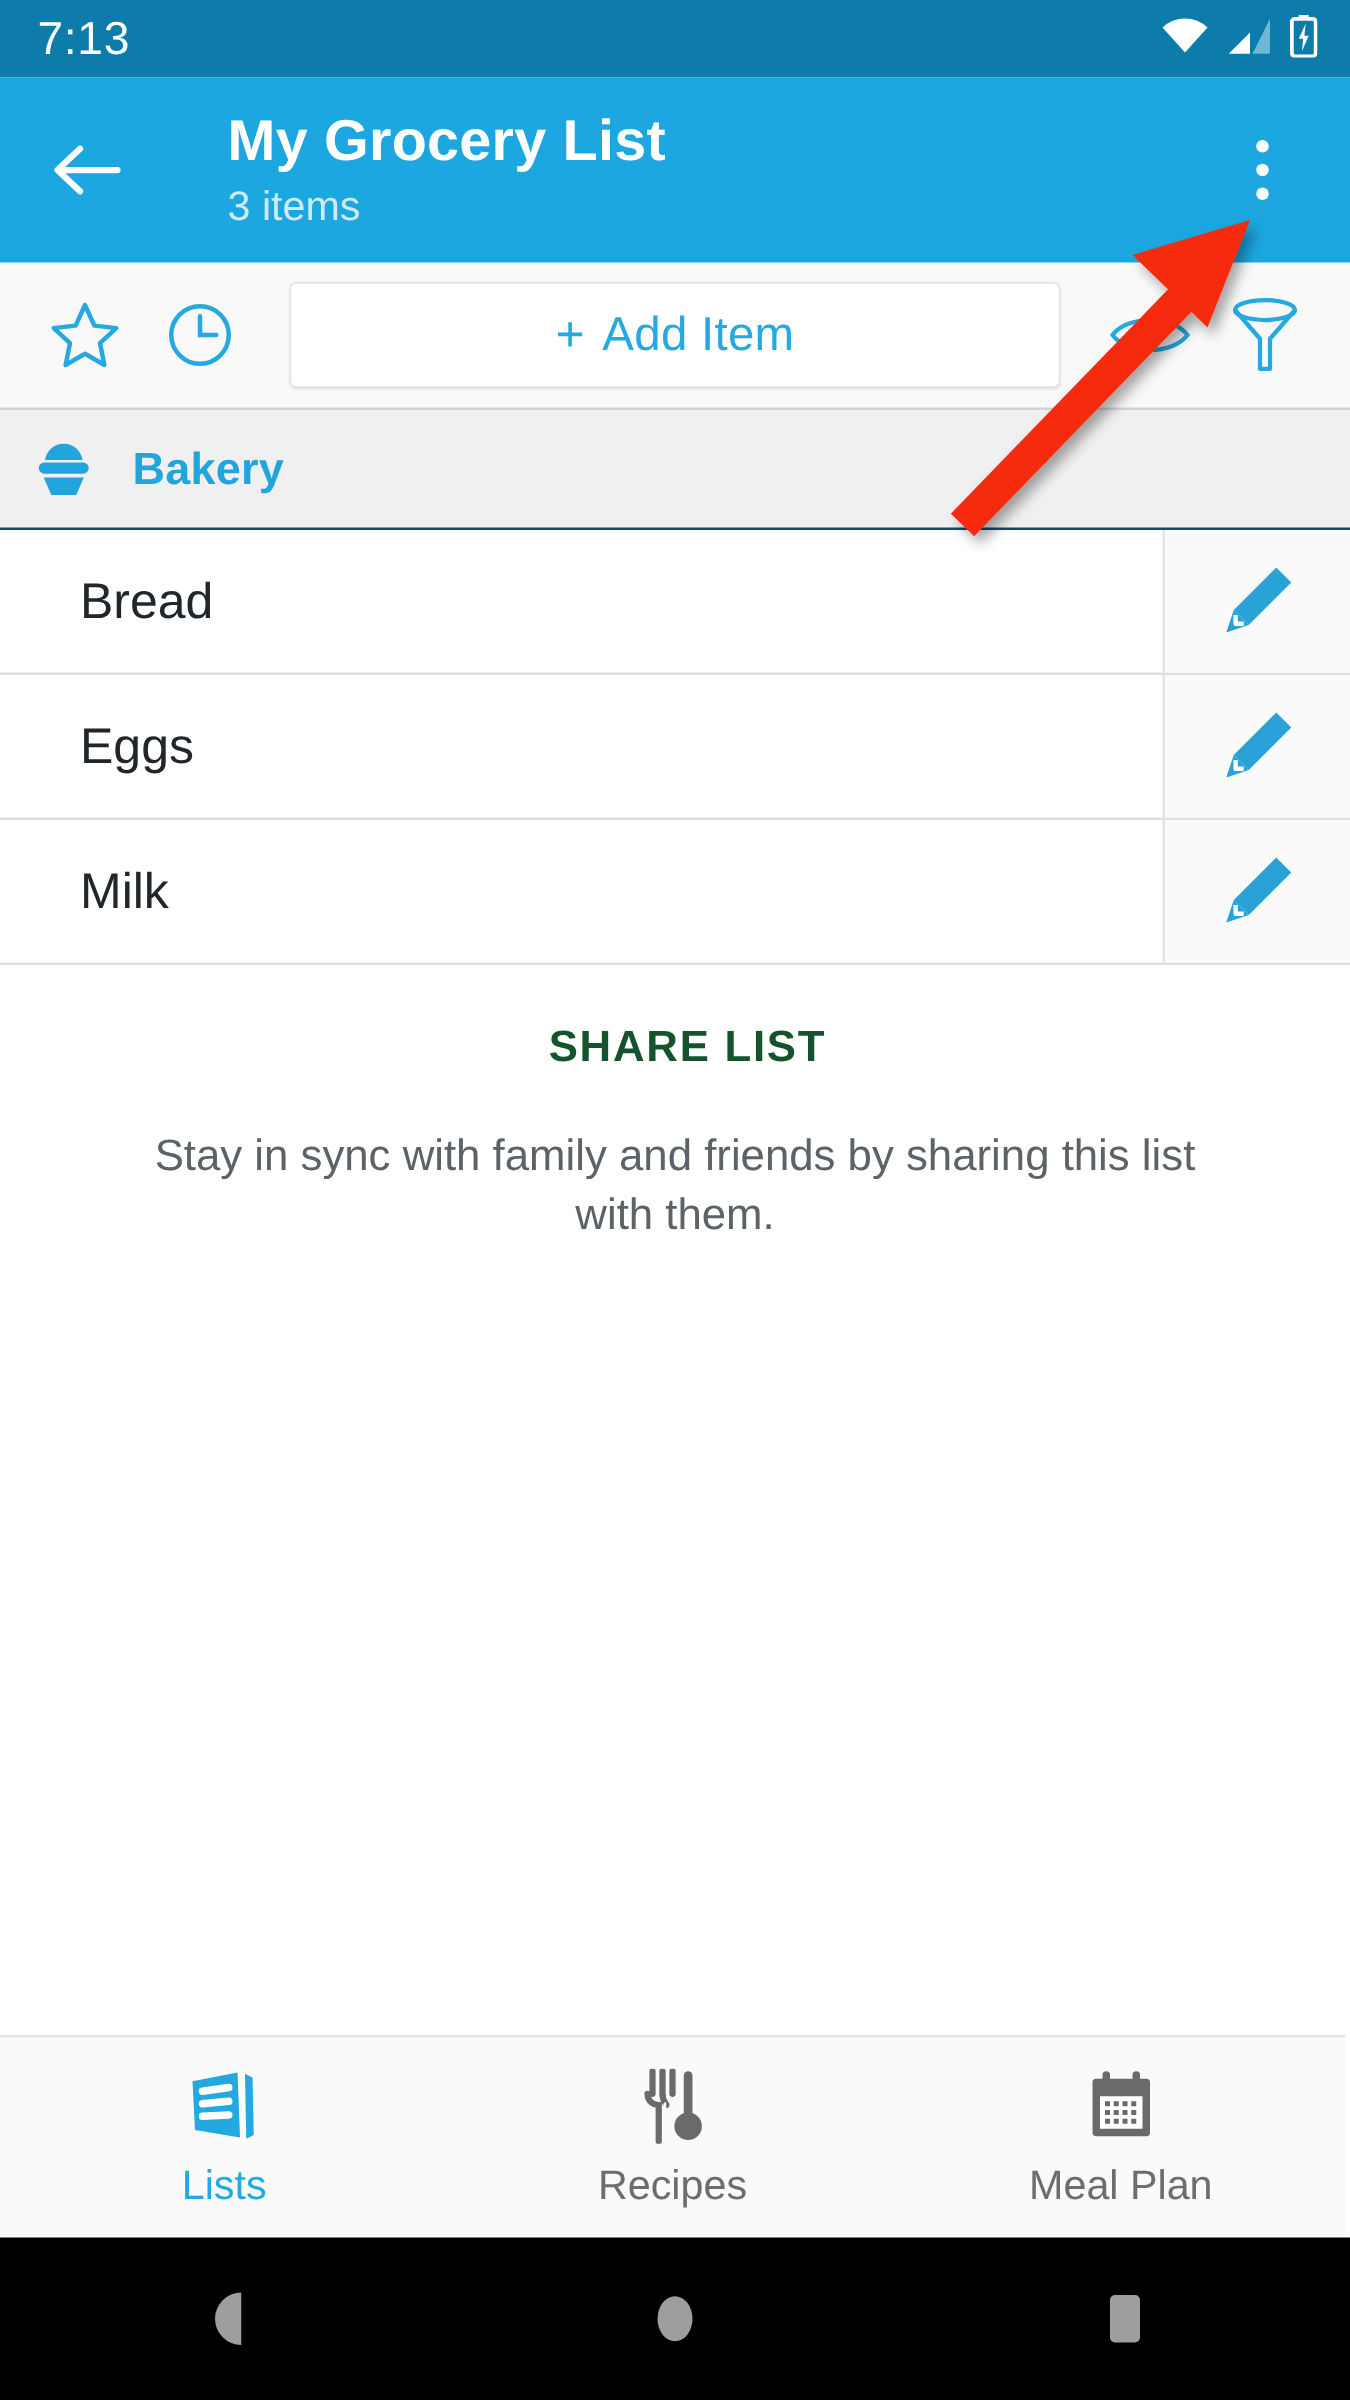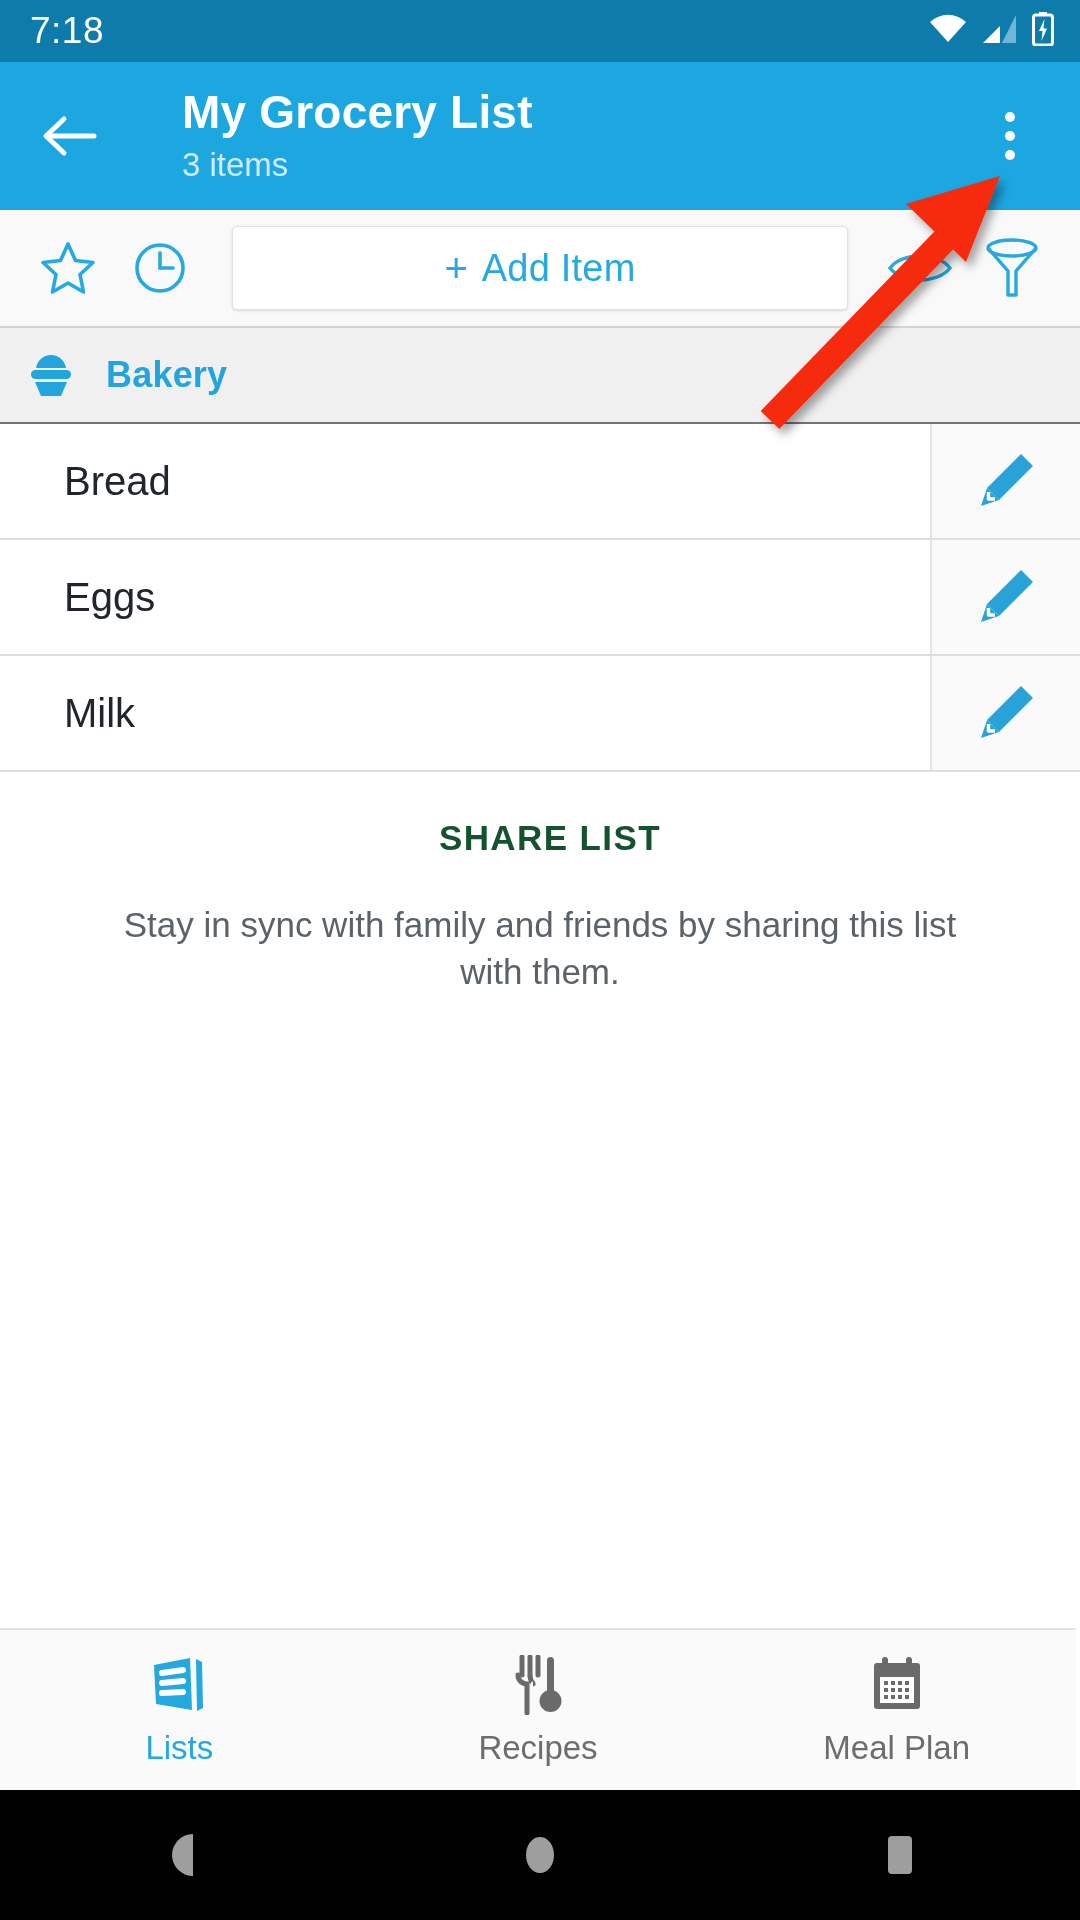--- a/index.html
+++ b/index.html
@@ -47,21 +47,21 @@
     background:#ffffff; border:1px solid #e2e2e2; border-radius:5px;
     box-shadow:0 1px 3px rgba(0,0,0,.13);
     display:flex; align-items:center; justify-content:center; gap:14px;
   }
   .add-plus { color:#25a9e0; font-size:40px; line-height:1; font-weight:400; }
   .add-label { color:#25a9e0; font-size:38px; letter-spacing:.2px; }
 
   
   .section-header {
     height:96px; background:#f0f0f0;
-    border-bottom:2px solid #737373;
+    border-bottom:2px solid #0c4a6e;
     display:flex; align-items:center; padding-left:24px;
   }
   .section-icon { width:54px; height:54px; display:flex; align-items:center; justify-content:center; flex:0 0 auto; }
   .section-label { color:#22a5dd; font-size:36px; font-weight:bold; margin-left:28px; letter-spacing:.2px; }
 
   .item-row { display:flex; height:116px; background:#ffffff; border-bottom:2px solid #dedede;padding-left:24px; }
   .item-row.inner { border-bottom:2px solid #dedede; }
   .item-name {
     flex:1 1 auto; display:flex; align-items:center;
     padding-left:40px; color:#20262c; font-size:40px;
@@ -103,21 +103,21 @@
   
   .annotation { position:absolute; left:0; top:0; width:1080px; height:1920px;
     pointer-events:none; }
 </style>
 </head>
 <body>
 
 <div id="screen">
 
   <div class="status-bar">
-    <span class="status-time">7:18</span>
+    <span class="status-time">7:13</span>
     <span class="status-icons">
       <span>
         <svg width="40" height="30" viewBox="0 0 40 30">
           <path d="M20 28 L2 8 A26 26 0 0 1 38 8 Z" fill="#ffffff"></path>
         </svg>
       </span>
       <span>
         <svg width="36" height="30" viewBox="0 0 36 30">
           <path d="M34 1 L34 29 L20 29 Z" fill="#6fb7d6"></path>
           <path d="M18 12 L18 29 L1 29 Z" fill="#ffffff"></path>

